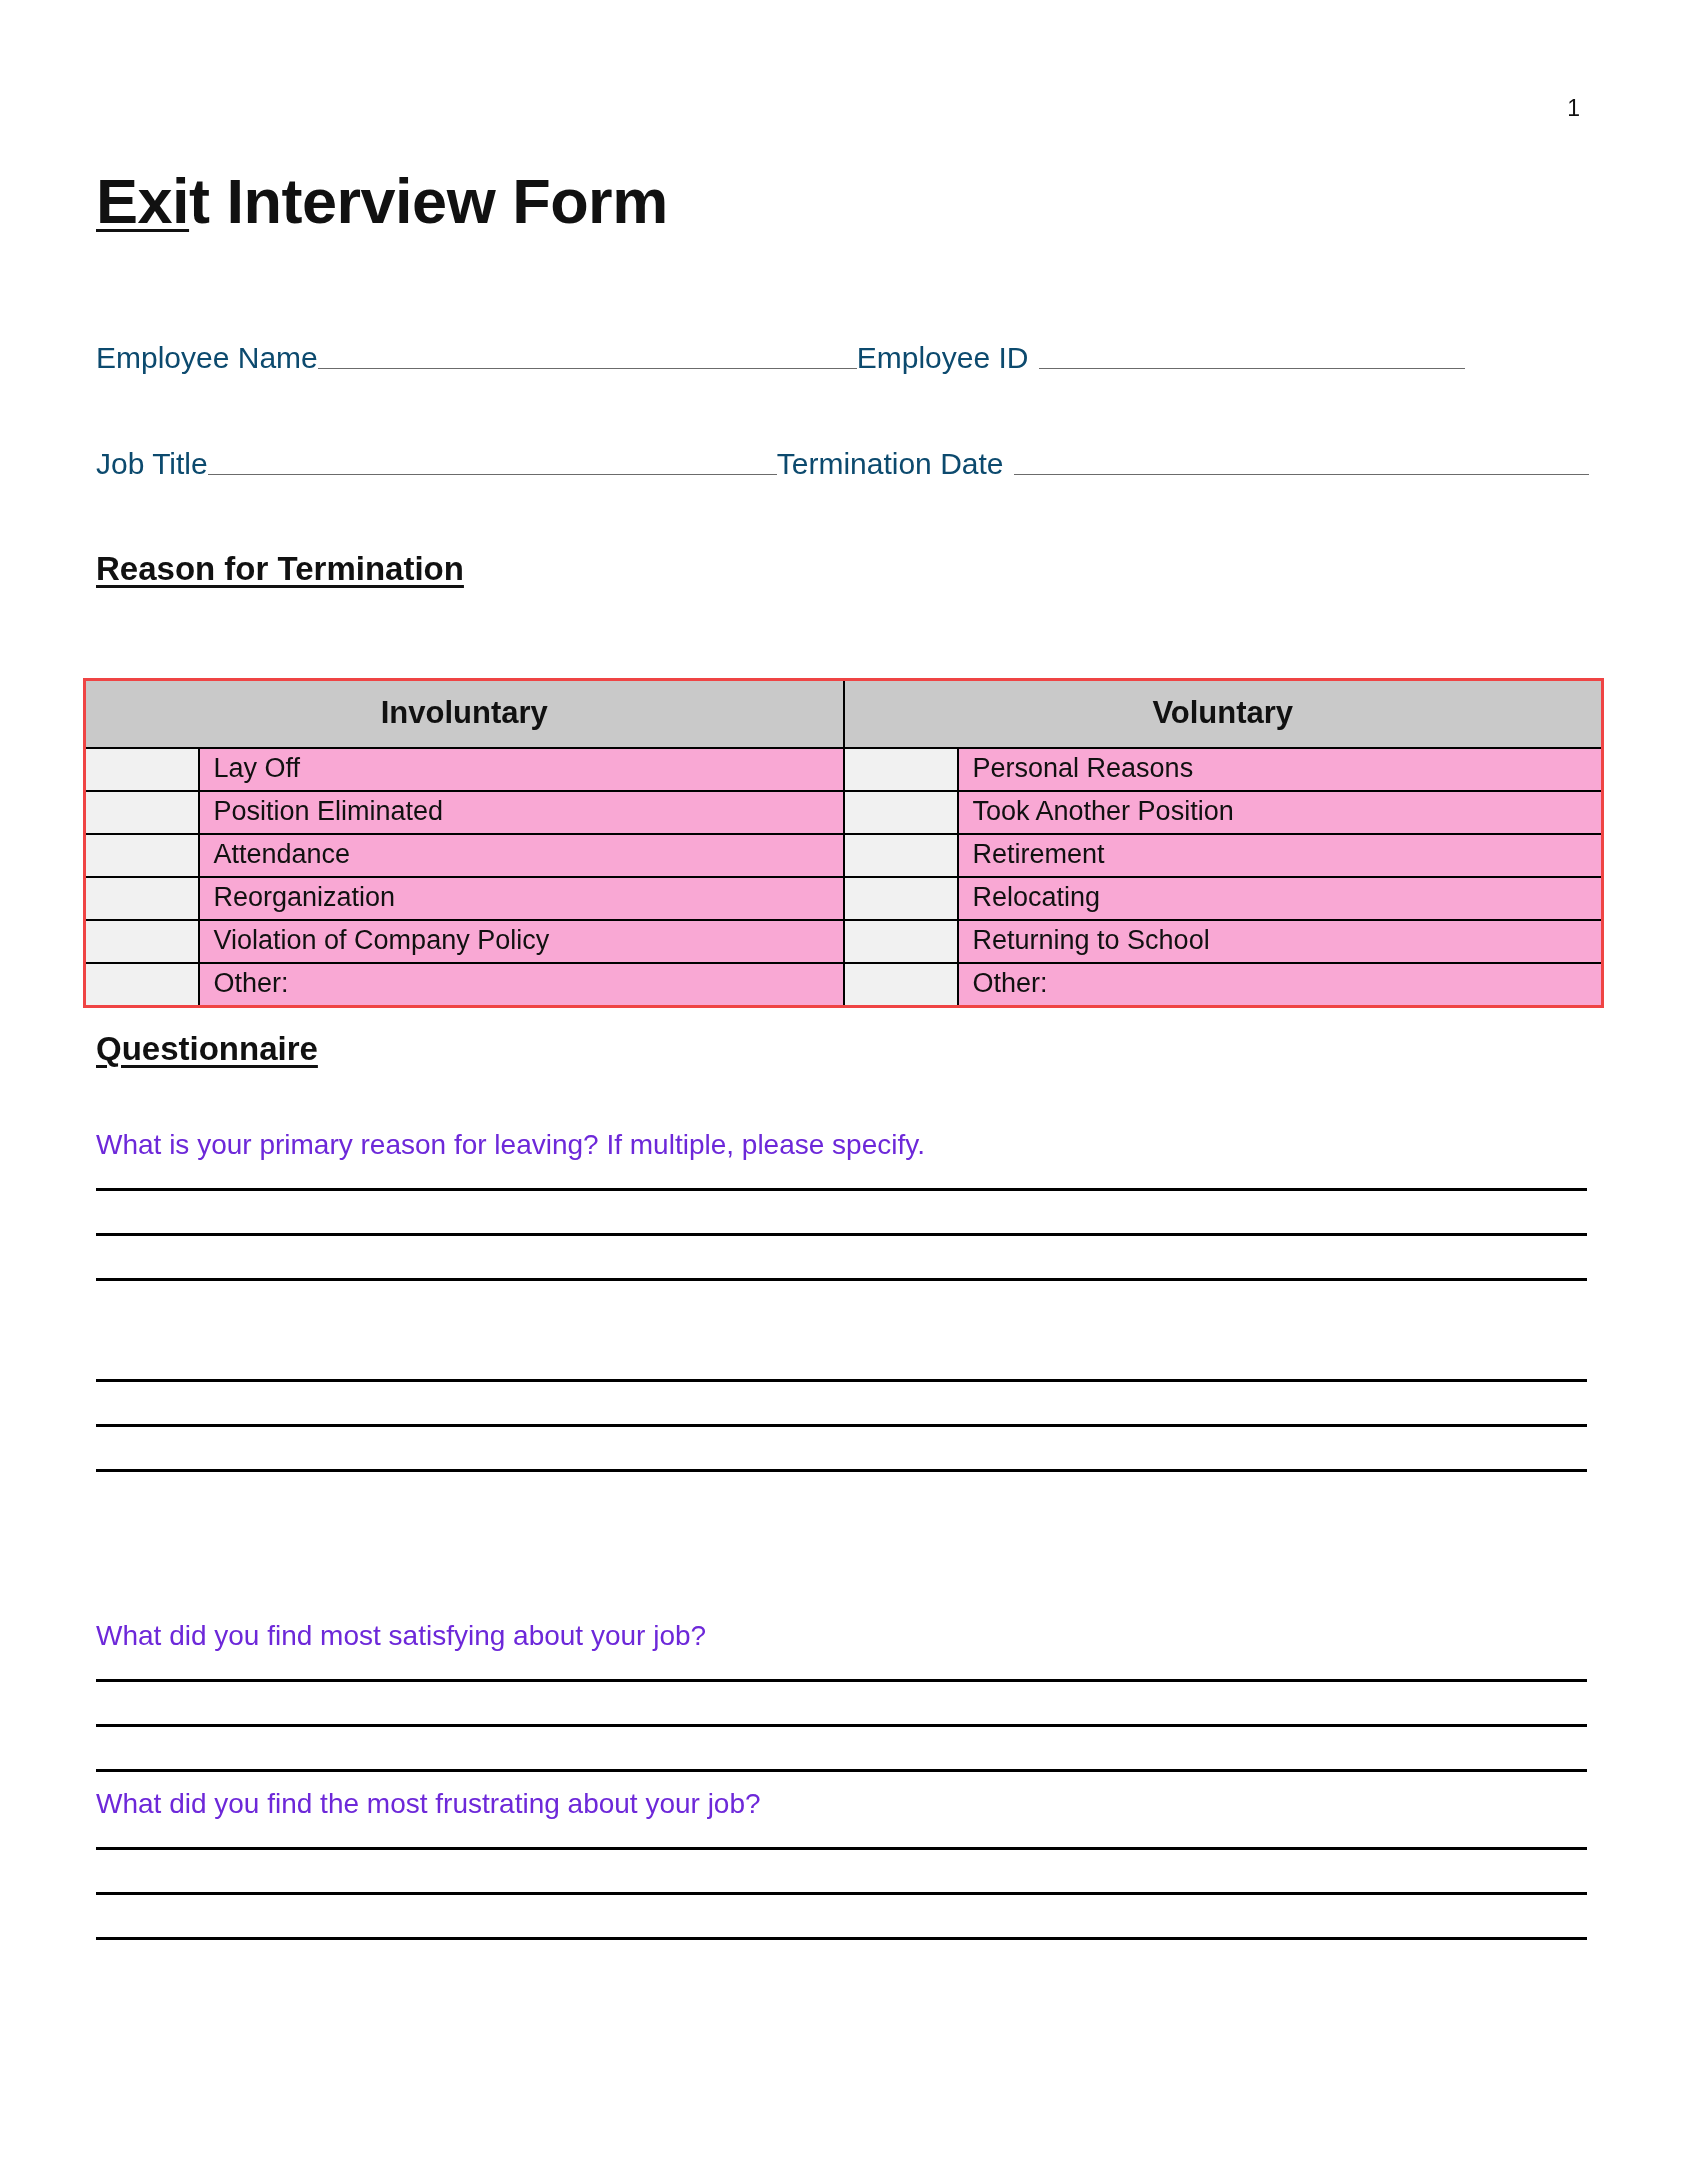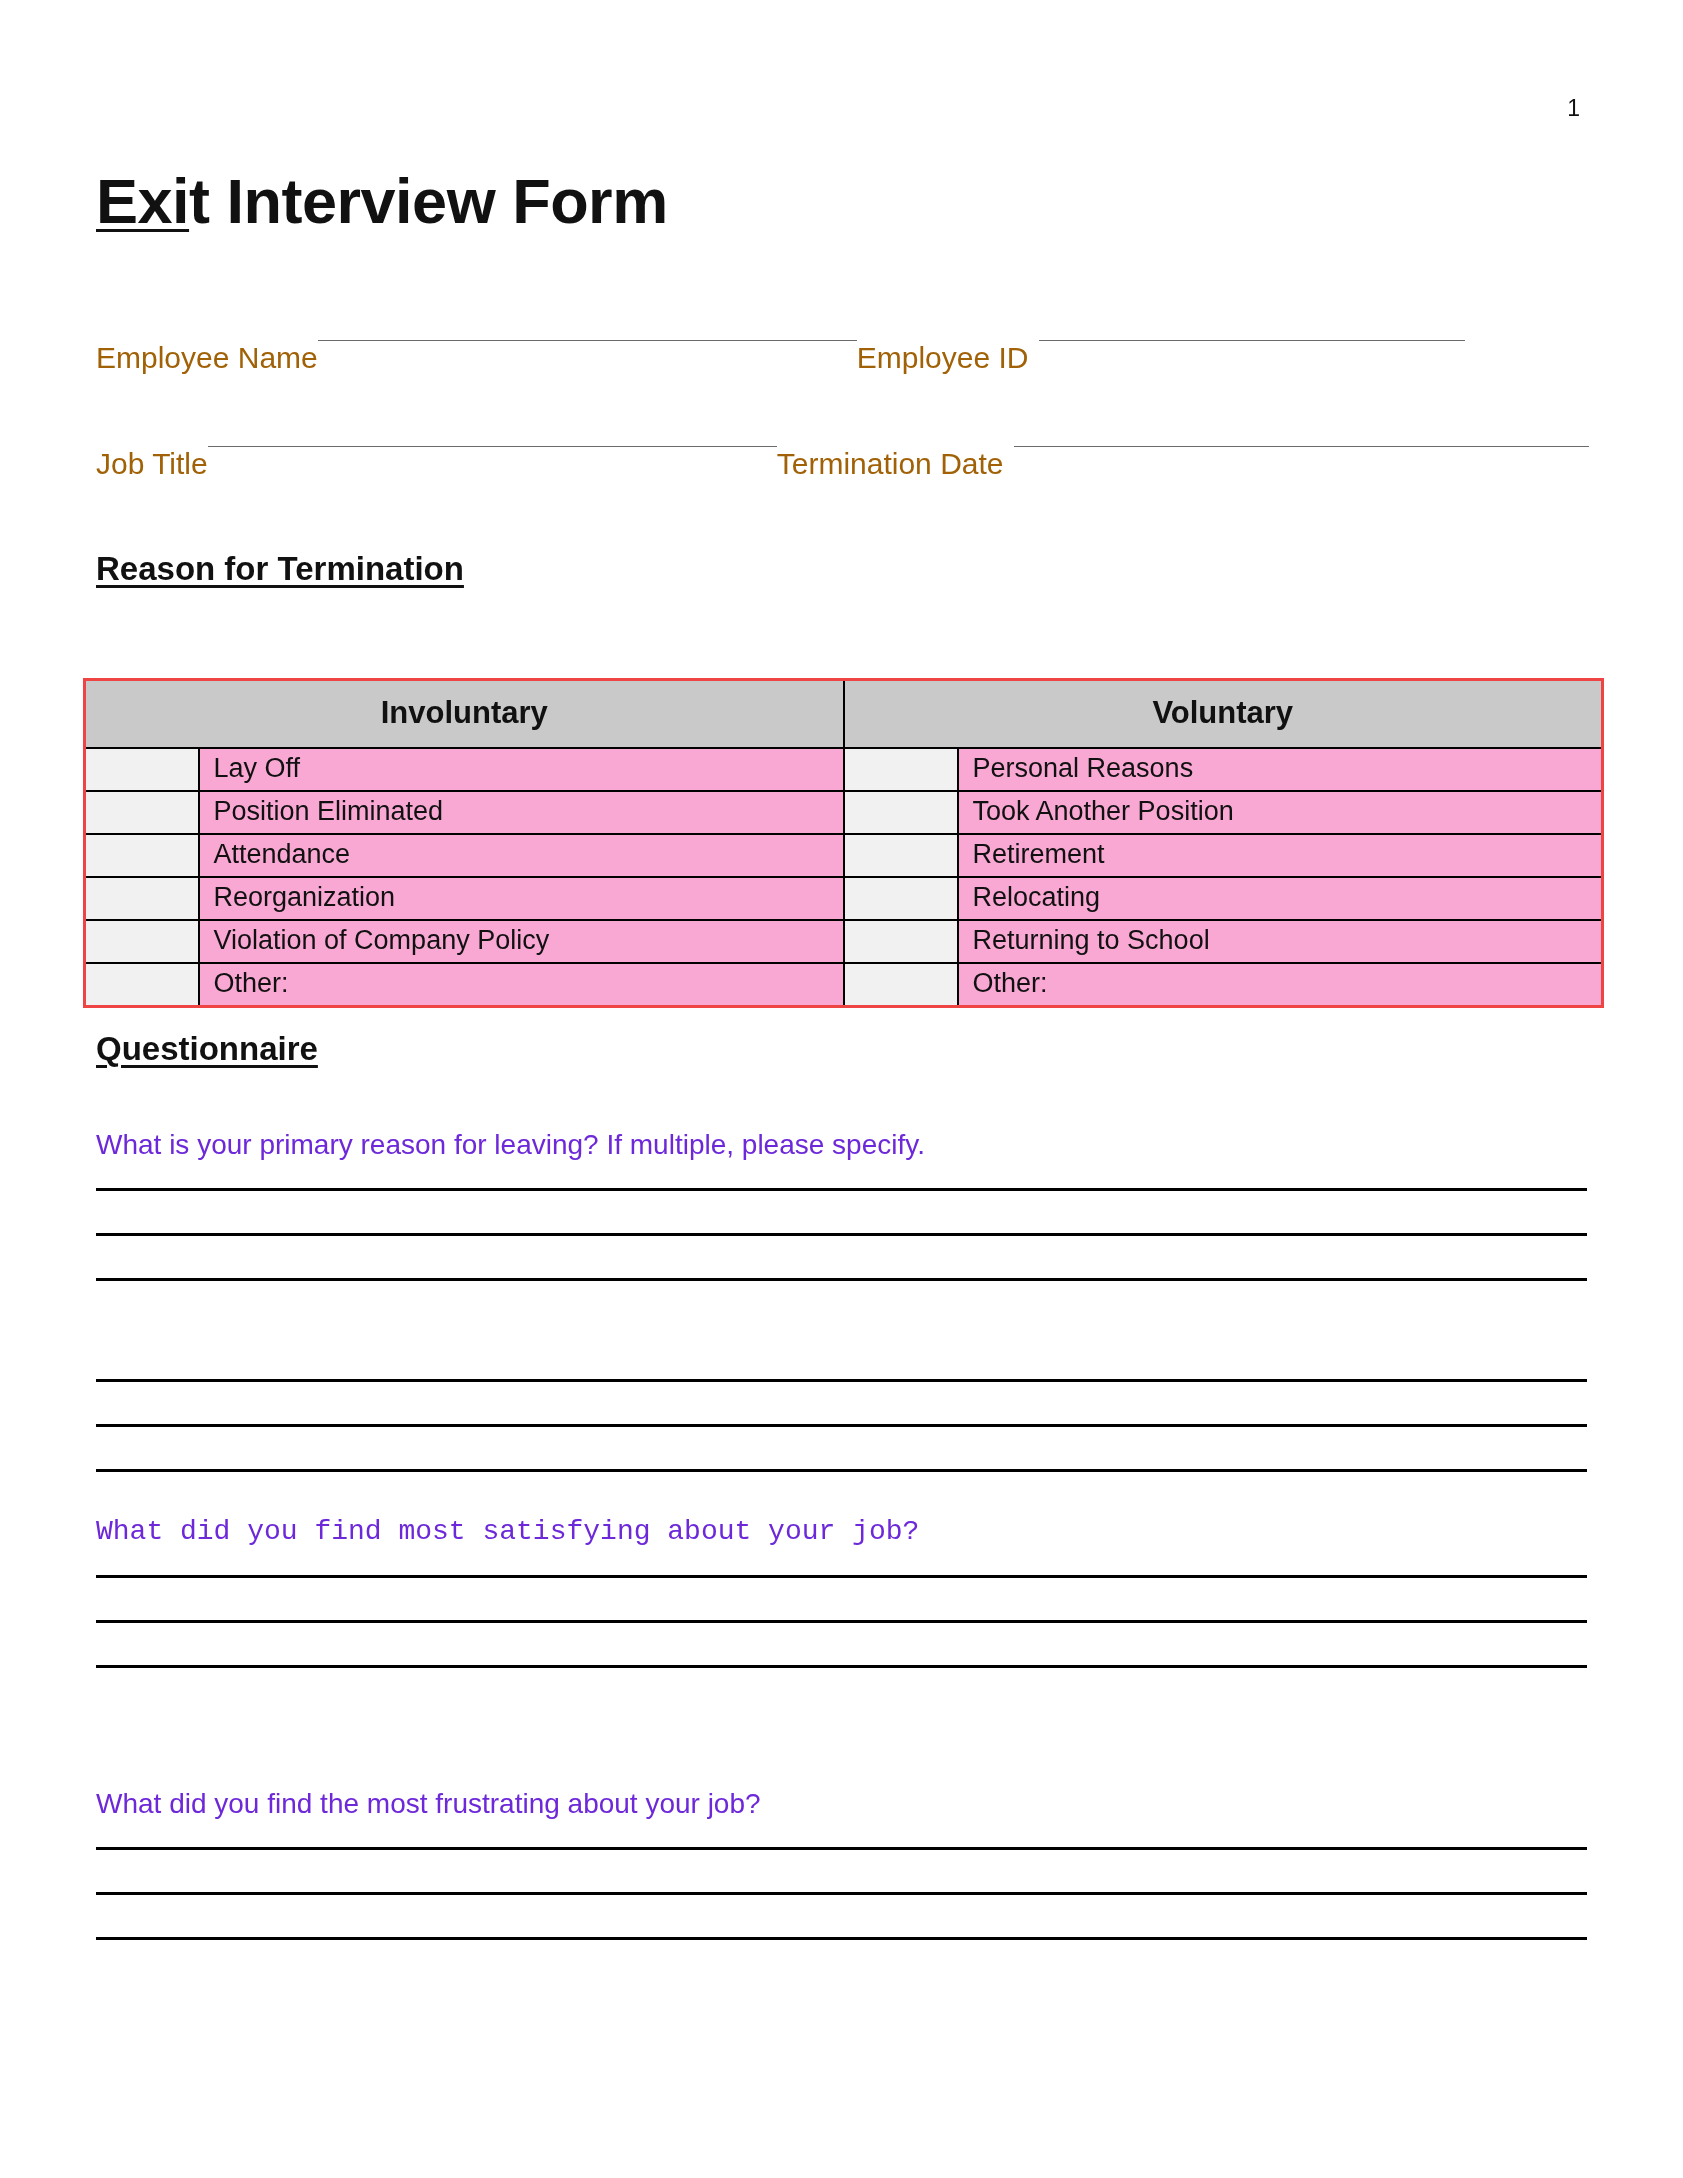--- a/index.html
+++ b/index.html
@@ -49,24 +49,24 @@
     text-decoration-thickness: 3px;
     text-underline-offset: 6px;
   }
 
   
   .field-row {
     position: absolute;
     left: 96px;
     width: 1493px;
     display: flex;
-    align-items: flex-start;
+    align-items: flex-end;
     font-size: 30px;
     line-height: 1;
-    color: #a16207;
+    color: #0c4a6e;
   }
   .field-row.row-1 { top: 343px; }
   .field-row.row-2 { top: 449px; }
 
   .field-label {
     white-space: nowrap;
     flex: 0 0 auto;
   }
   .field-rule {
     flex: 1 1 auto;
@@ -248,21 +248,21 @@
           <div class="answer-line"></div>
         </div>
       </div>
       <div class="question-block" style="top: 1350px;">
         <div class="answer-lines">
           <div class="answer-line"></div>
           <div class="answer-line"></div>
           <div class="answer-line"></div>
         </div>
       </div>
-      <div class="question-block" style="top: 1518px; font-family: Liberation Mono, monospace;">
+      <div class="question-block" style="top: 1622px;">
         <div class="question-text">What did you find most satisfying about your job?</div>
         <div class="answer-lines">
           <div class="answer-line"></div>
           <div class="answer-line"></div>
           <div class="answer-line"></div>
         </div>
       </div>
       <div class="question-block" style="top: 1790px;">
         <div class="question-text">What did you find the most frustrating about your job?</div>
         <div class="answer-lines">

